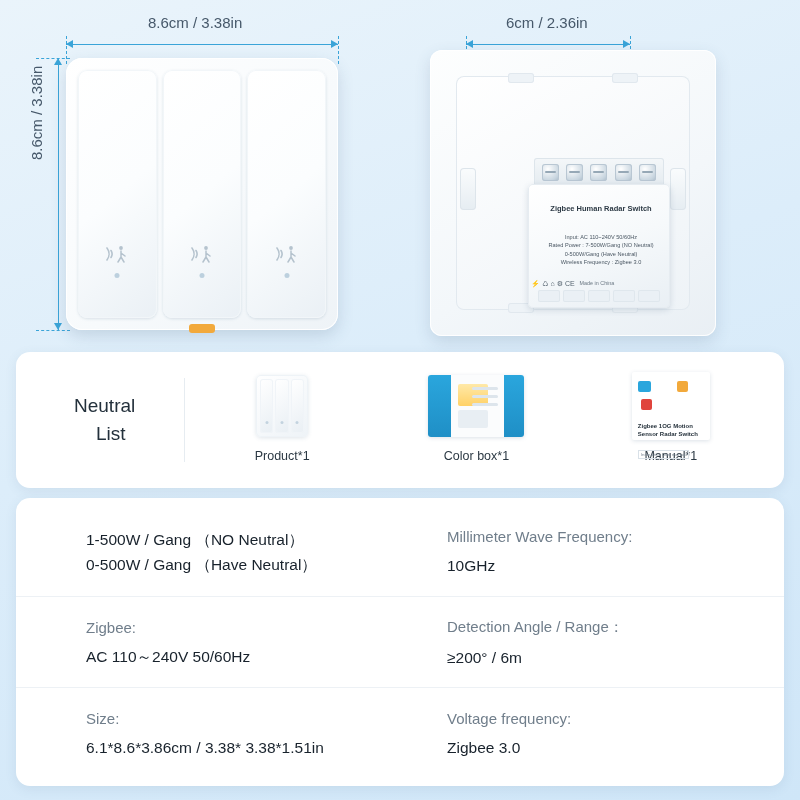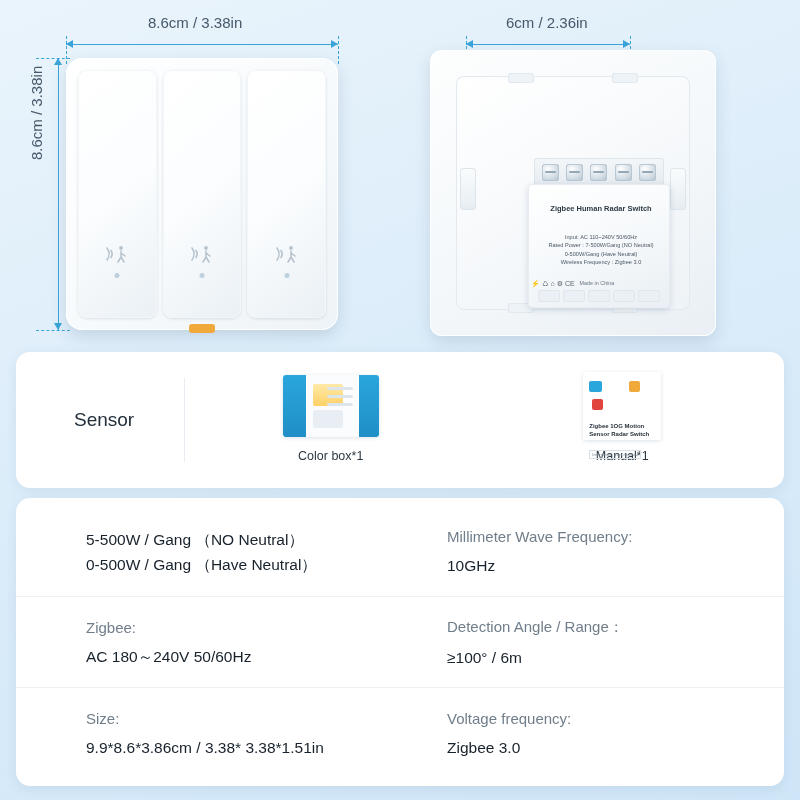--- a/index.html
+++ b/index.html
@@ -251,25 +251,36 @@
         <span>⚡ ♺ ⌂ ⚙ CE</span>
         <span style="font-size:5.4px; color:#6a7783;">Made in China</span>
       </div>
     </div>
   </div>
 </div>
 
 <div class="card packing-card">
   <div class="packing-row">
     <div class="packing-title">
-      <div>Sensor</div>
+      <div>Neutral</div>
+      <div style="padding-left:22px;">List</div>
     </div>
     <div class="pk-divider"></div>
     <div class="pk-items">
 
+      <div class="pk-item">
+        <div class="pk-art">
+          <div class="mini-switch">
+            <i></i>
+            <i></i>
+            <i></i>
+          </div>
+        </div>
+        <div class="pk-caption">Product*1</div>
+      </div>
 
       <div class="pk-item">
         <div class="pk-art">
           <div class="colorbox">
             <div class="cb-left"></div>
             <div class="cb-mid">
               <div class="cb-img"></div>
               <div class="cb-img2"></div>
               <div class="cb-ln" style="top:12px;"></div>
               <div class="cb-ln" style="top:20px;"></div>
@@ -297,44 +308,44 @@
 
     </div>
   </div>
 </div>
 
 <div class="card spec-card">
   <div class="spec-table">
 
     <div class="spec-row">
       <div class="spec-cell">
-        <div class="spec-value">5-500W / Gang （NO Neutral）</div>
+        <div class="spec-value">1-500W / Gang （NO Neutral）</div>
         <div class="spec-value">0-500W / Gang （Have Neutral）</div>
       </div>
       <div class="spec-cell right">
         <div class="spec-label">Millimeter Wave Frequency:</div>
         <div class="spec-value">10GHz</div>
       </div>
     </div>
 
     <div class="spec-row">
       <div class="spec-cell">
         <div class="spec-label">Zigbee:</div>
-        <div class="spec-value">AC 180～240V 50/60Hz</div>
+        <div class="spec-value">AC 110～240V 50/60Hz</div>
       </div>
       <div class="spec-cell right">
         <div class="spec-label">Detection Angle / Range：</div>
-        <div class="spec-value">≥100° /  6m</div>
+        <div class="spec-value">≥200° /  6m</div>
       </div>
     </div>
 
     <div class="spec-row">
       <div class="spec-cell">
         <div class="spec-label">Size:</div>
-        <div class="spec-value">9.9*8.6*3.86cm /  3.38* 3.38*1.51in</div>
+        <div class="spec-value">6.1*8.6*3.86cm /  3.38* 3.38*1.51in</div>
       </div>
       <div class="spec-cell right">
         <div class="spec-label">Voltage frequency:</div>
         <div class="spec-value">Zigbee 3.0</div>
       </div>
     </div>
 
   </div>
 </div>
 

